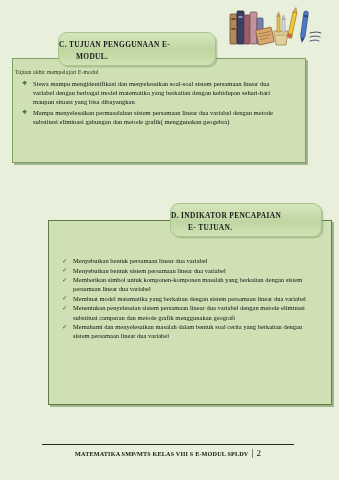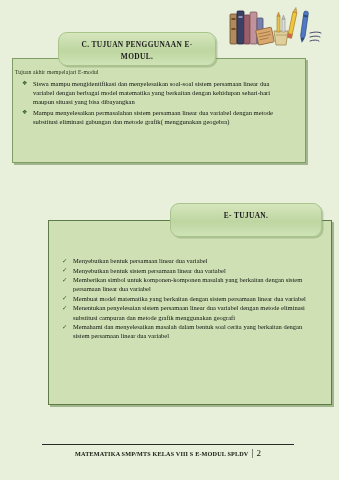--- a/index.html
+++ b/index.html
@@ -50,21 +50,21 @@
     box-shadow: 2px 2px 0 rgba(104,134,78,0.55);
   }
 
   
   .title-banner {
     position: absolute;
     background: linear-gradient(to bottom, #d6e6bd 0%, #bed6a1 55%, #cfe3b6 100%);
     border: 1px solid #a8c48a;
     border-radius: 9px;
     box-sizing: border-box;
-    text-align: center;
+    text-align: left;
     color: #1b1b1b;
     font-family: "Liberation Serif", serif;
     font-weight: bold;
     font-size: 7.4px;
     letter-spacing: 0.35px;
     line-height: 11.5px;
     padding-top: 6px;
     box-shadow: 1.5px 1.5px 0 rgba(120,148,96,0.4);
   }
   .title-banner.banner-one {
@@ -72,21 +72,21 @@
     top: 32px;
     width: 158px;
     height: 34px;
   }
   .title-banner.banner-two {
     left: 170px;
     top: 203px;
     width: 152px;
     height: 34px;
   }
-  .title-banner .line2 { display: block; }
+  .title-banner .line2 { display: block; margin-left: 17px; }
 
   
   .lead-note {
     position: absolute;
     left: 15px;
     top: 69px;
     font-size: 5.6px;
     color: #22331a;
     letter-spacing: 0.15px;
     font-family: "Liberation Serif", serif;
@@ -241,20 +241,21 @@
     </li>
     <li>
       <span class="marker">❖</span>
       <span>Mampu menyelesaikan permasalahan sistem persamaan linear dua variabel dengan metode substitusi eliminasi gabungan dan metode grafik( menggunakan geogebra)</span>
     </li>
   </ul>
 
   <div class="section-box box-two"></div>
 
   <div class="title-banner banner-two">
+    <span>D.  INDIKATOR PENCAPAIAN</span>
     <span class="line2">E- TUJUAN.</span>
   </div>
 
   <ul class="check-list">
     <li>
       <span class="marker">✓</span>
       <span>Menyebutkan bentuk persamaan linear dua variabel</span>
     </li>
     <li>
       <span class="marker">✓</span>

